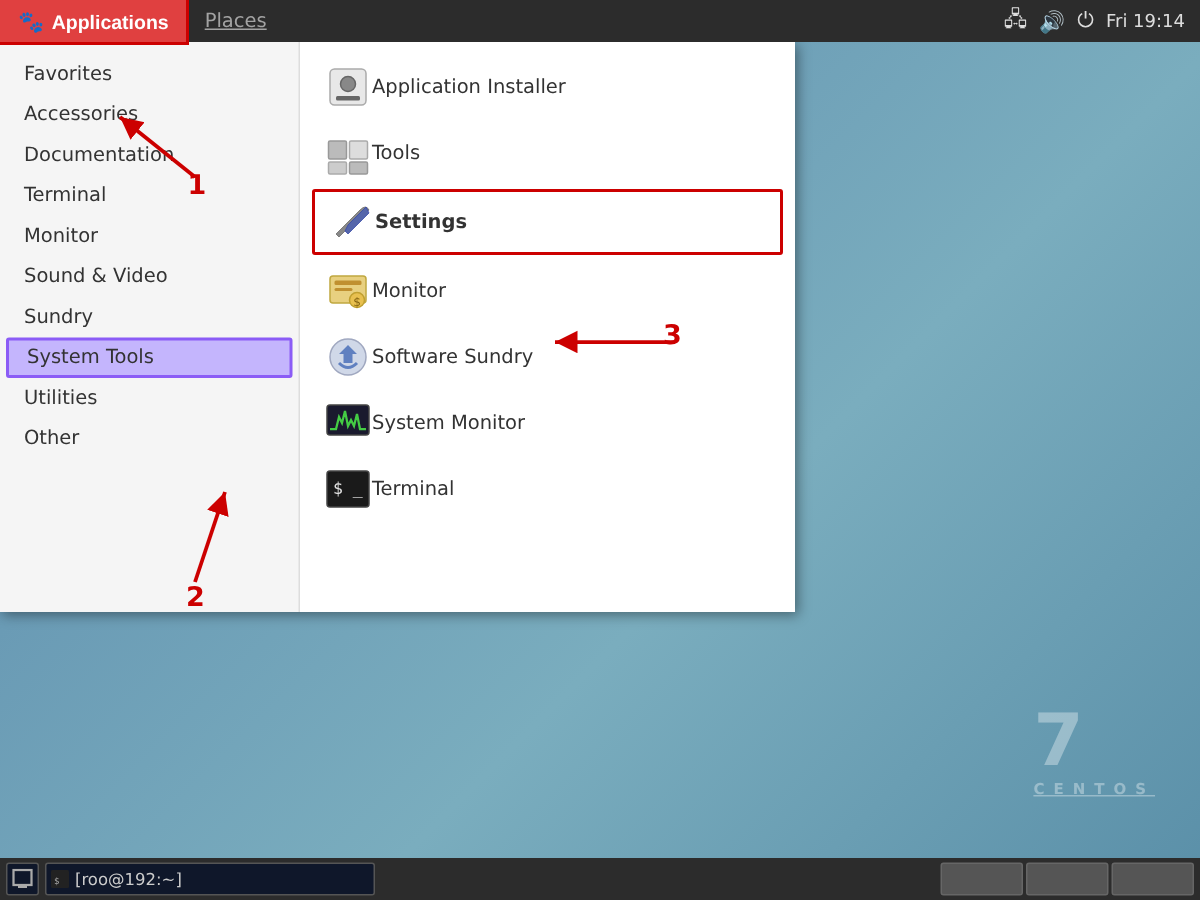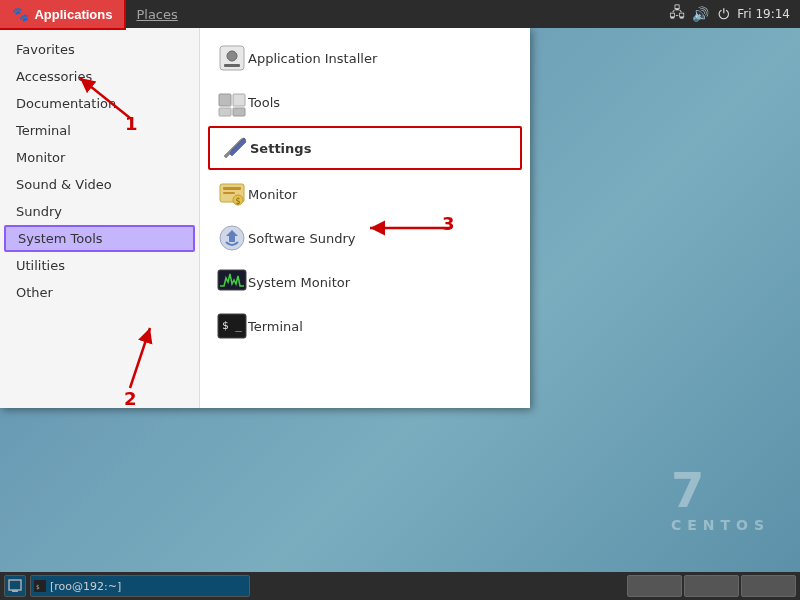--- a/index.html
+++ b/index.html
@@ -76,25 +76,26 @@
     .centos-watermark {
       position: absolute;
       bottom: 40px;
       right: 30px;
       color: rgba(255,255,255,0.35);
       font-size: 48px;
       font-weight: bold;
       line-height: 1;
     }
     .centos-watermark .centos-label {
-      font-size: 14px;
+      font-size: 10px;
       letter-spacing: 6px;
       text-align: center;
       display: block;
       margin-top: 4px;
+      text-decoration: underline;
     }
 
     
     .menu-container {
       position: absolute;
       top: 0;
       left: 0;
       display: flex;
       background: white;
       box-shadow: 2px 2px 8px rgba(0,0,0,0.4);
@@ -170,21 +171,21 @@
       bottom: 0; left: 0; right: 0;
       height: 28px;
       background: #2c2c2c;
       display: flex;
       align-items: center;
       padding: 0 4px;
       gap: 4px;
       z-index: 100;
     }
     .taskbar-btn {
-      background: #0c4a6e;
+      background: #0f172a;
       border: 1px solid #555;
       color: #ccc;
       padding: 2px 3px;
       height: 22px;
       font-size: 11px;
       display: flex;
       align-items: center;
       gap: 4px;
       cursor: pointer;
       border-radius: 2px;

